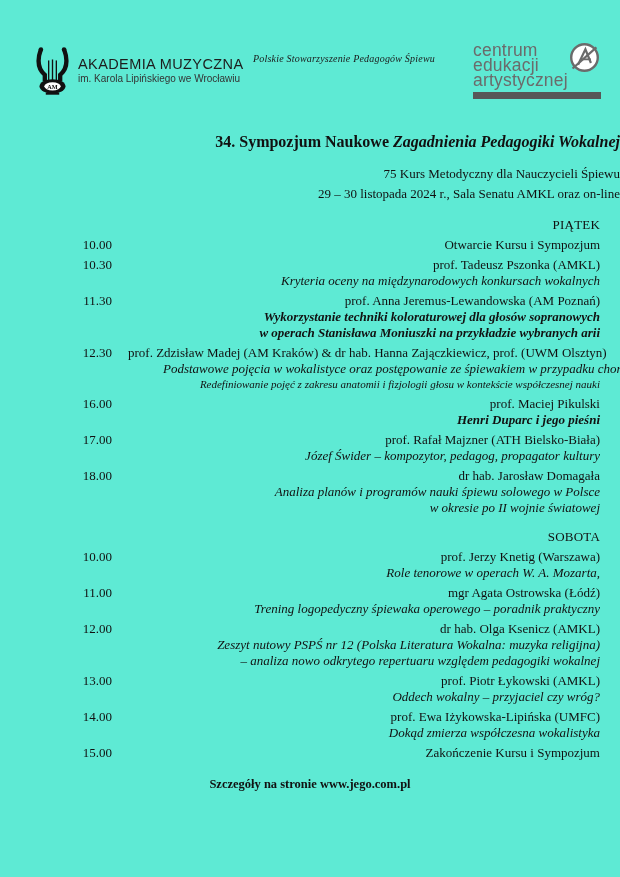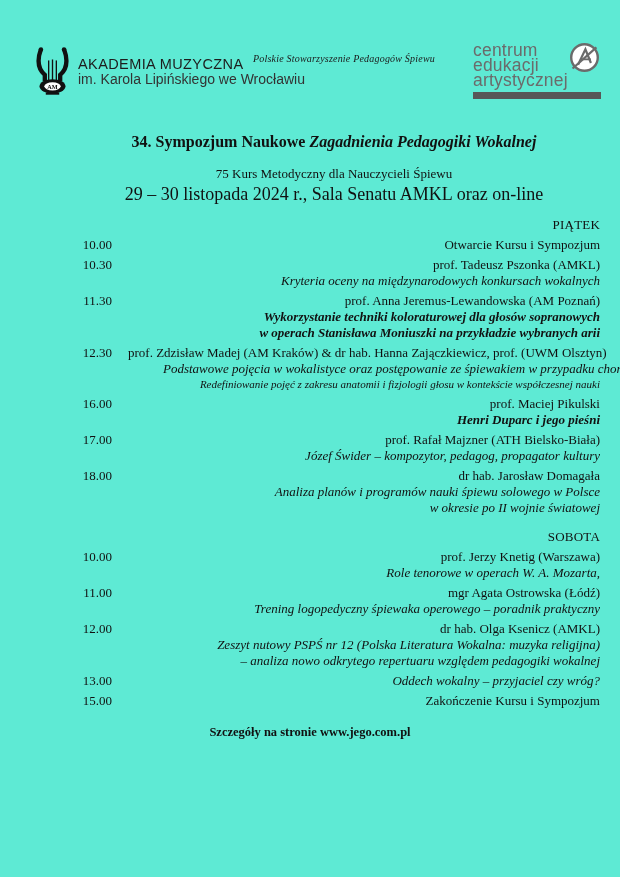--- a/index.html
+++ b/index.html
@@ -6,33 +6,33 @@
   .page{
     width:620px;height:877px;position:relative;background:#5eead4;
     font-family:"Liberation Serif", serif;color:#111;overflow:hidden;
   }
   
   .header{position:relative;height:128px;}
   .logo-left{position:absolute;left:36px;top:47px;display:flex;align-items:flex-start;}
   .lyre{flex:none;}
   .academy-text{margin-left:9px;margin-top:9px;font-family:"Liberation Sans", sans-serif;}
   .academy-name{font-size:14.5px;letter-spacing:.4px;color:#1d1d1d;line-height:16px;}
-  .academy-sub{font-size:14px;color:#333;line-height:12px;margin-top:1px;}
+  .academy-sub{font-size:10px;color:#333;line-height:12px;margin-top:1px;}
   .logo-center{position:absolute;left:250px;top:52px;width:188px;text-align:center;}
   .psps-caption{font-size:10px;font-style:italic;letter-spacing:.2px;color:#1a1a1a;margin-top:1px;white-space:nowrap;}
   .logo-right{position:absolute;left:473px;top:43px;width:132px;font-family:"Liberation Sans", sans-serif;}
   .cea-text{font-size:17.5px;line-height:15px;color:#6b6b6b;letter-spacing:.2px;position:relative;}
   .cea-monogram{position:absolute;right:4px;top:-2px;}
   .cea-bar{height:7px;background:#575757;width:128px;margin-top:4px;}
   
-  .title-block{text-align:center;margin-top:4px;padding-left:48px;}
+  .title-block{text-align:right;margin-top:4px;padding-left:48px;}
   .main-title{font-size:16px;font-weight:bold;line-height:20px;}
   .main-title .it{font-style:italic;}
   .subtitle{font-size:13px;line-height:17px;margin-top:13px;}
-  .date-line{font-size:18px;line-height:20px;margin-top:2px;}
+  .date-line{font-size:13px;line-height:20px;margin-top:2px;}
   
   .schedule{margin:0 20px 0 70px;font-size:13px;text-align:right;}
   .day{margin-top:13px;line-height:16px;letter-spacing:.2px;}
   .item{display:flex;margin-top:4px;line-height:16px;}
   .time{flex:none;width:42px;}
   .body{flex:1;min-width:0;margin-left:16px;}
   .speaker{white-space:nowrap;}
   .title-line{margin-left:35px;white-space:nowrap;}
   .t-i{font-style:italic;}
   .t-bi{font-style:italic;font-weight:bold;}
@@ -182,24 +182,32 @@
       <span class="body">
         <div class="speaker">dr hab. Olga Ksenicz (AMKL)</div>
         <div class="title-line t-i">Zeszyt nutowy PSPŚ nr 12 (Polska Literatura Wokalna: muzyka religijna)</div>
         <div class="title-line t-i">– analiza nowo odkrytego repertuaru względem pedagogiki wokalnej</div>
       </span>
     </div>
 
     <div class="item">
       <span class="time">13.00</span>
       <span class="body">
+        <div class="speaker">prof. Piotr Łykowski (AMKL)</div>
         <div class="title-line t-i">Oddech wokalny – przyjaciel czy wróg?</div>
       </span>
     </div>
 
+    <div class="item">
+      <span class="time">14.00</span>
+      <span class="body">
+        <div class="speaker">prof. Ewa Iżykowska-Lipińska  (UMFC)</div>
+        <div class="title-line t-i">Dokąd zmierza współczesna wokalistyka</div>
+      </span>
+    </div>
 
     <div class="item">
       <span class="time">15.00</span>
       <span class="body">
           <div class="speaker">Zakończenie Kursu i Sympozjum</div>
         </span>
     </div>
 
   </div>
 

